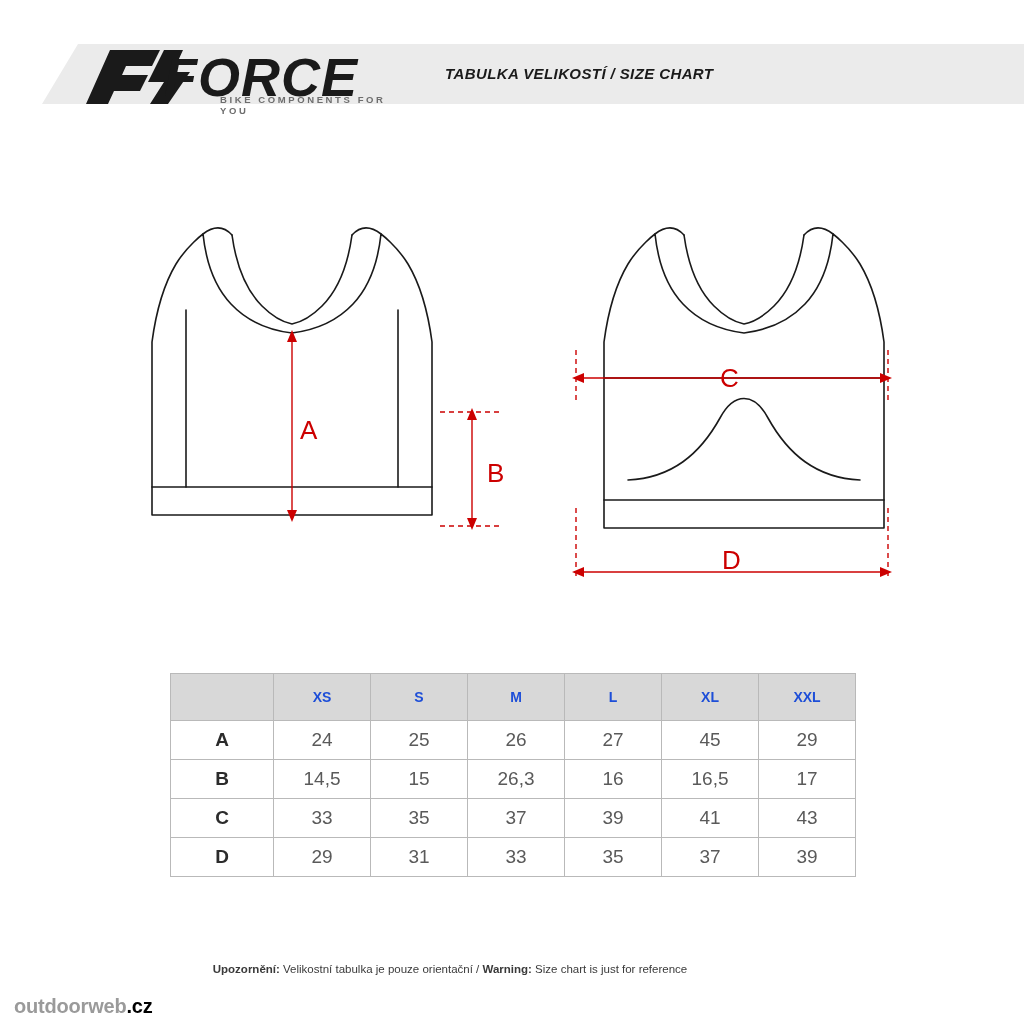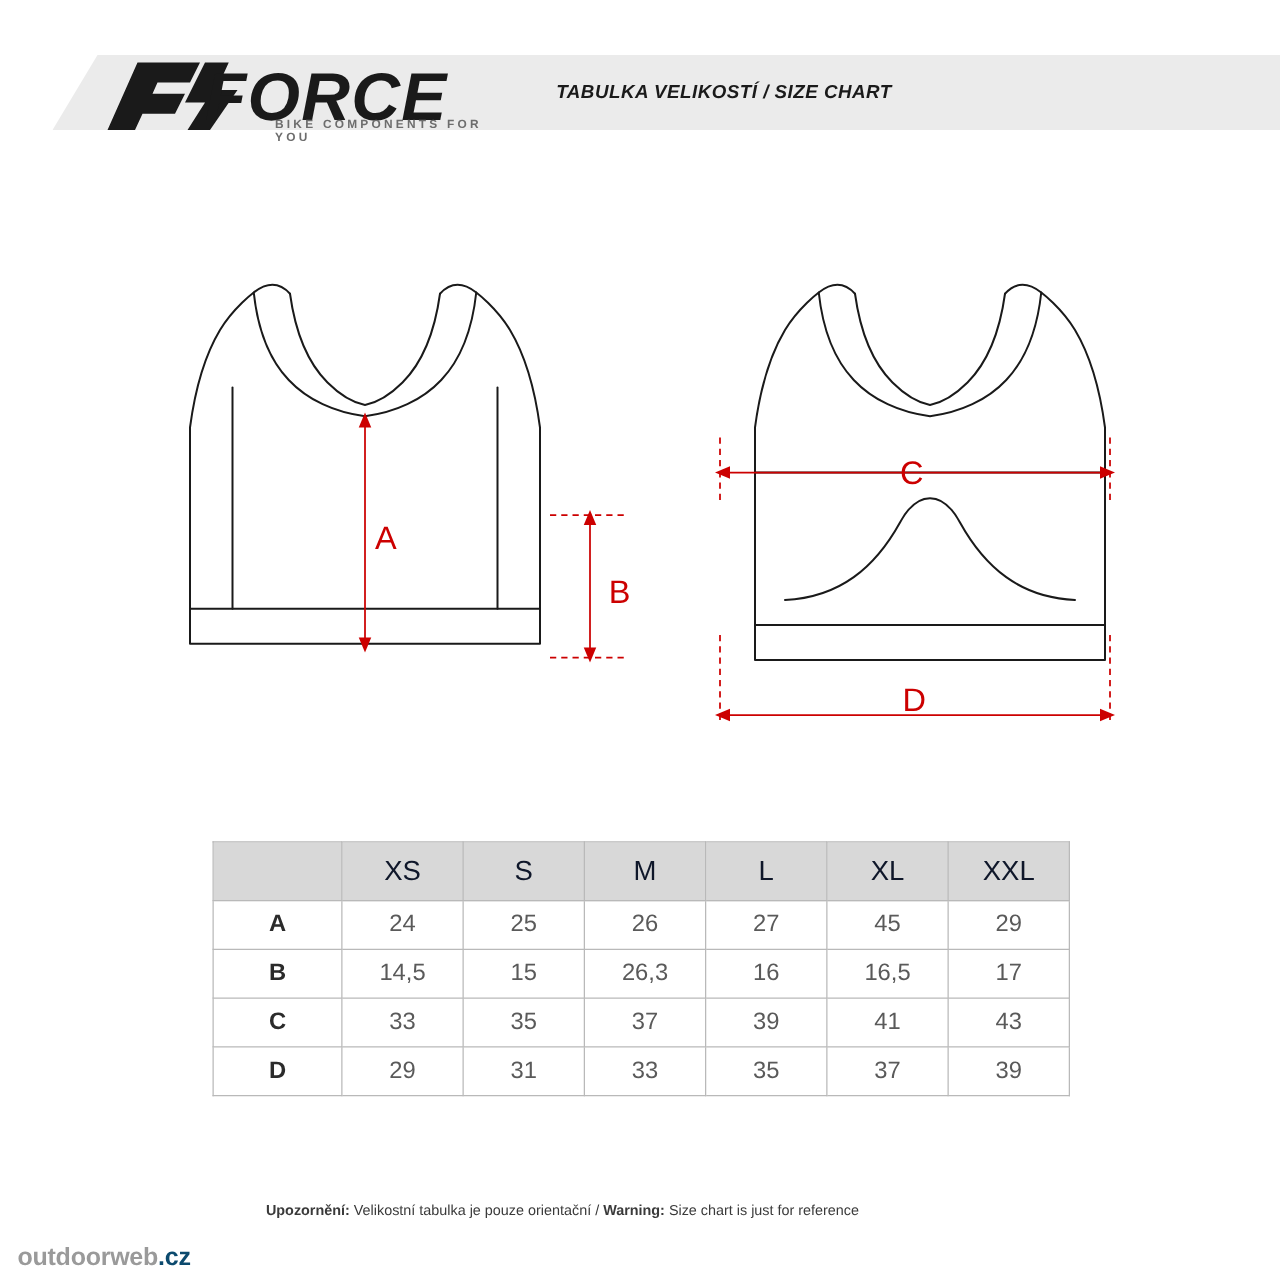--- a/index.html
+++ b/index.html
@@ -87,23 +87,23 @@
     border: 1px solid #b9b9b9;
     text-align: center;
     color: #5a5a5a;
     font-size: 19px;
     font-weight: normal;
     height: 38px;
     padding: 0;
   }
   table.size-chart thead th {
     background: #d8d8d8;
-    color: #0f172a;
-    font-size: 22px;
-    font-weight: normal;
+    color: #1d4ed8;
+    font-size: 14px;
+    font-weight: bold;
     height: 46px;
   }
   table.size-chart thead th.corner {
     background: #d8d8d8;
   }
   table.size-chart tbody th.rowhead {
     background: #ffffff;
     color: #2b2b2b;
     font-size: 19px;
     font-weight: bold;
@@ -126,21 +126,21 @@
   
   .watermark {
     position: absolute;
     left: 14px;
     top: 995px;
     font-size: 20px;
     font-weight: bold;
     letter-spacing: -0.2px;
     color: #9a9a9a;
   }
-  .watermark .cz { color: #0c4a6e; }
+  .watermark .cz { color: #000000; }
 </style>
 </head>
 <body>
 
 <div class="header">
   <div class="header-bar"></div>
 
   <div class="logo-wrap">
     <svg class="logo-svg" width="350" height="70" viewBox="0 0 350 70" xmlns="http://www.w3.org/2000/svg">
 

